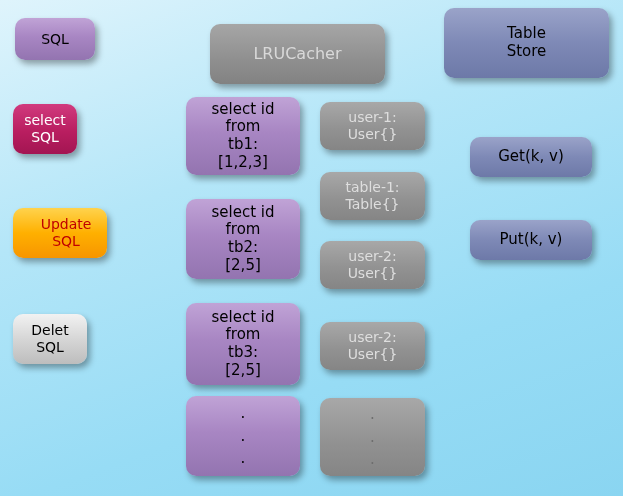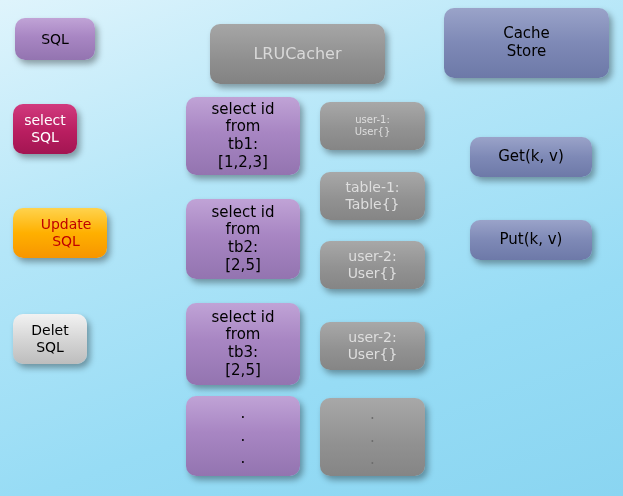--- a/index.html
+++ b/index.html
@@ -63,37 +63,37 @@
 
   <div class="node purple" style="left:186px;top:303px;width:114px;height:82px">select id
 from
 tb3:
 [2,5]</div>
 
   <div class="node purple dots" style="left:186px;top:396px;width:114px;height:80px">.
 .
 .</div>
 
-  <div class="node gray" style="left:320px;top:102px;width:105px;height:48px;font-size:10px">user-1:
+  <div class="node gray" style="left:320px;top:102px;width:105px;height:48px;font-size:14px">user-1:
 User{}</div>
 
   <div class="node gray" style="left:320px;top:172px;width:105px;height:48px;font-size:14px">table-1:
 Table{}</div>
 
   <div class="node gray" style="left:320px;top:241px;width:105px;height:48px;font-size:14px">user-2:
 User{}</div>
 
   <div class="node gray" style="left:320px;top:322px;width:105px;height:48px;font-size:14px">user-2:
 User{}</div>
 
   <div class="node gray graydots dots" style="left:320px;top:398px;width:105px;height:78px">.
 .
 .</div>
 
-  <div class="node blue" style="left:444px;top:8px;width:165px;height:70px">Cache
+  <div class="node blue" style="left:444px;top:8px;width:165px;height:70px">Table
 Store</div>
 
   <div class="node blue" style="left:470px;top:137px;width:122px;height:40px">Get(k, v)</div>
 
   <div class="node blue" style="left:470px;top:220px;width:122px;height:40px">Put(k, v)</div>
 
 
 </div>
 
 </body></html>

